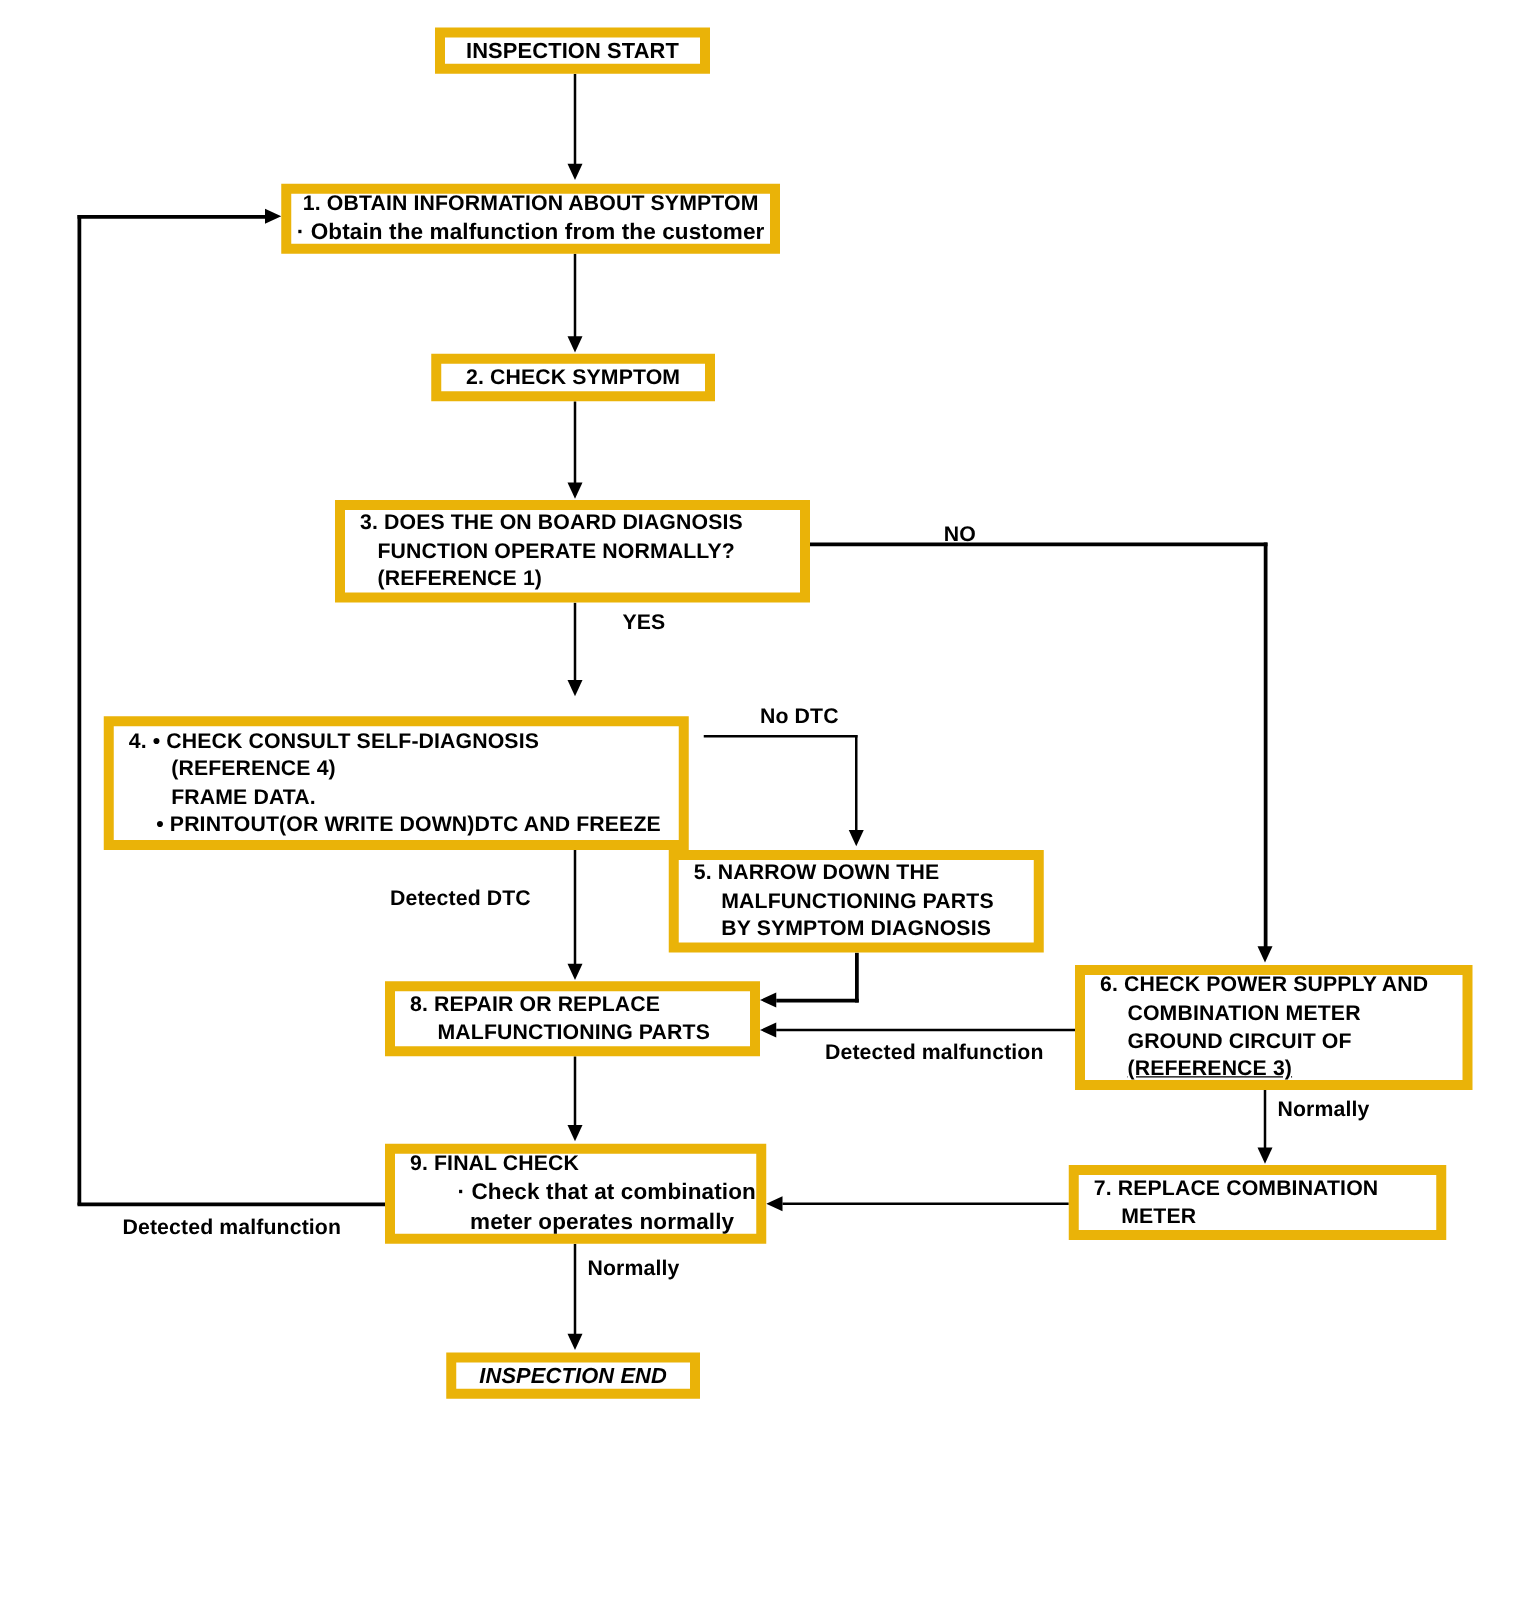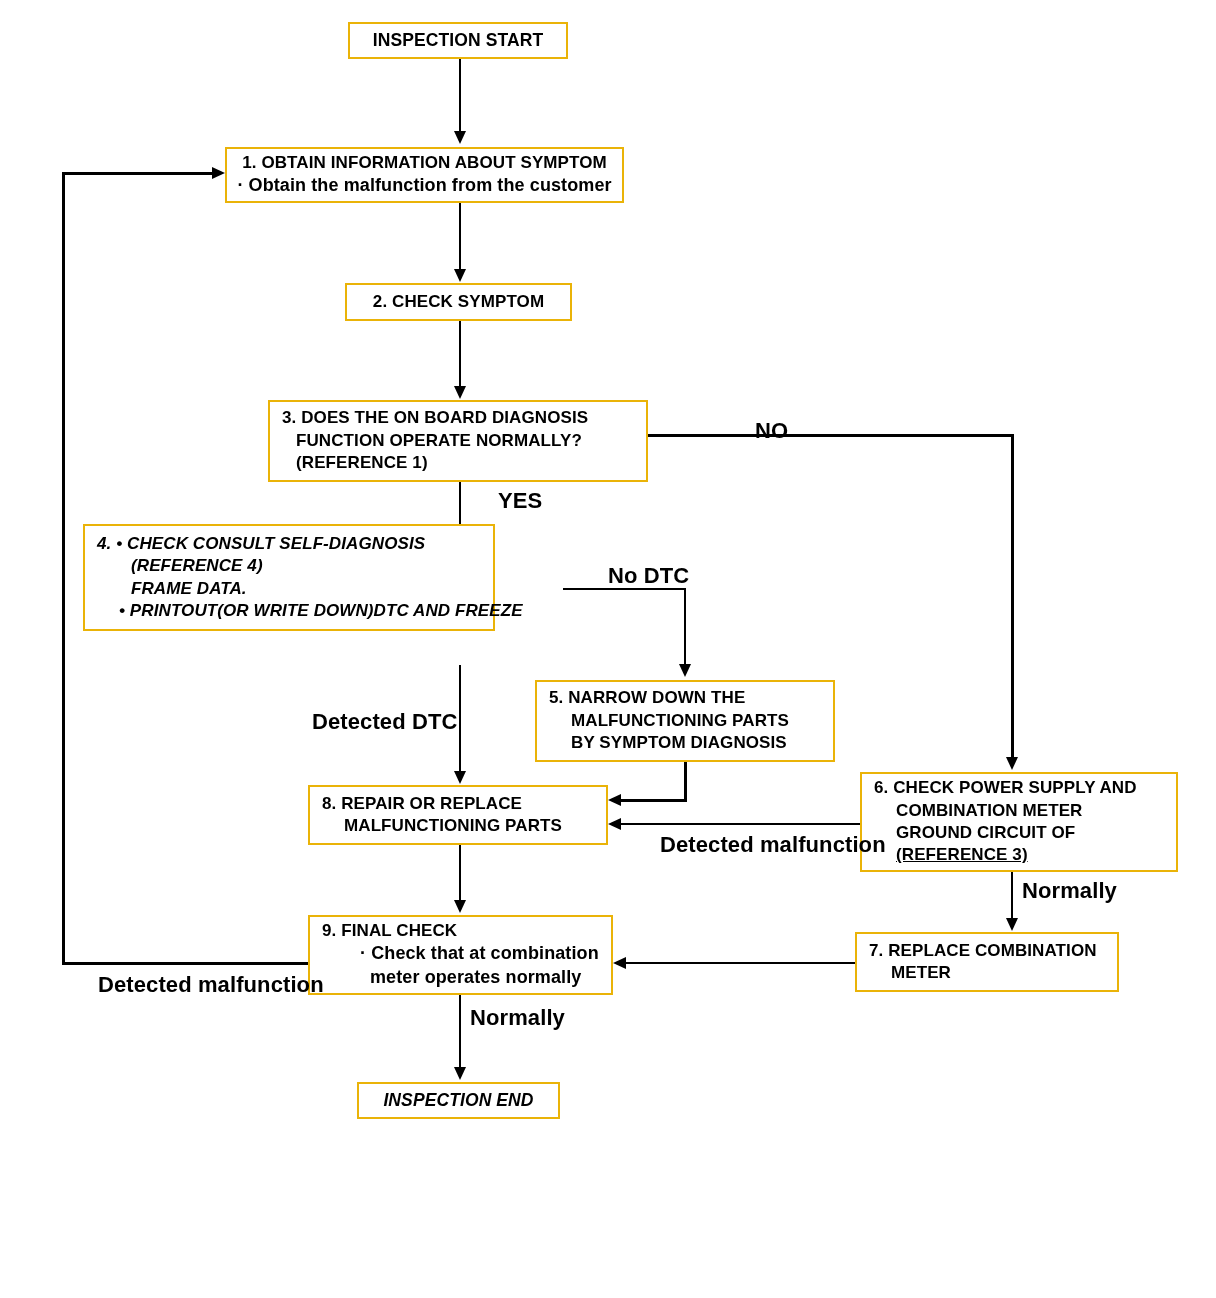--- a/index.html
+++ b/index.html
@@ -12,21 +12,21 @@
     width: 1216px;
     height: 1298px;
     background: #ffffff;
     font-family: "Liberation Sans", sans-serif;
     color: #000000;
     overflow: hidden;
   }
   .node {
     position: absolute;
     box-sizing: border-box;
-    border: 2px solid #eab308;
+    border: 8px solid #eab308;
     background: #ffffff;
     display: flex;
     flex-direction: column;
     justify-content: center;
     font-weight: bold;
     font-size: 17px;
     line-height: 1.32;
     letter-spacing: 0.1px;
     z-index: 3;
   }
@@ -63,21 +63,21 @@
     border-bottom: 6px solid transparent;
     border-right: 13px solid #000000;
   }
   .arrow.right {
     border-top: 6px solid transparent;
     border-bottom: 6px solid transparent;
     border-left: 13px solid #000000;
   }
   .elabel {
     position: absolute;
-    font-size: 22px;
+    font-size: 17px;
     font-weight: bold;
     white-space: nowrap;
     z-index: 4;
     background: transparent;
     letter-spacing: 0.1px;
   }
 </style>
 </head>
 <body>
 
@@ -95,41 +95,41 @@
   <div class="node center" style="left:345px; top:283px; width:227px; height:38px;">
     <span class="ln">2. CHECK SYMPTOM</span>
   </div>
 
   <div class="node pad-l" style="left:268px; top:400px; width:380px; height:82px;">
     <span class="ln">3. DOES THE ON BOARD DIAGNOSIS</span>
     <span class="ln" style="padding-left:14px;">FUNCTION OPERATE NORMALLY?</span>
     <span class="ln" style="padding-left:14px;">(REFERENCE 1)</span>
   </div>
 
-  <div class="node pad-l" style="left:83px; top:524px; width:412px; height:107px;font-style:italic;">
+  <div class="node pad-l" style="left:83px; top:573px; width:468px; height:107px;">
     <span class="ln">4. • CHECK CONSULT SELF-DIAGNOSIS</span>
     <span class="ln" style="padding-left:34px;">(REFERENCE 4)</span>
     <span class="ln" style="padding-left:34px;">FRAME DATA.</span>
     <span class="ln" style="padding-left:22px;">• PRINTOUT(OR WRITE DOWN)DTC AND FREEZE</span>
   </div>
 
   <div class="node pad-l" style="left:535px; top:680px; width:300px; height:82px;">
     <span class="ln">5. NARROW DOWN THE</span>
     <span class="ln" style="padding-left:22px;">MALFUNCTIONING PARTS</span>
     <span class="ln" style="padding-left:22px;">BY SYMPTOM DIAGNOSIS</span>
   </div>
 
   <div class="node pad-l" style="left:860px; top:772px; width:318px; height:100px;">
     <span class="ln">6. CHECK POWER SUPPLY AND</span>
     <span class="ln" style="padding-left:22px;">COMBINATION METER</span>
     <span class="ln" style="padding-left:22px;">GROUND CIRCUIT OF</span>
     <span class="ln" style="padding-left:22px;text-decoration:underline;">(REFERENCE 3)</span>
   </div>
 
-  <div class="node pad-l" style="left:855px; top:932px; width:264px; height:60px;">
+  <div class="node pad-l" style="left:855px; top:932px; width:302px; height:60px;">
     <span class="ln">7. REPLACE COMBINATION</span>
     <span class="ln" style="padding-left:22px;">METER</span>
   </div>
 
   <div class="node pad-l" style="left:308px; top:785px; width:300px; height:60px;">
     <span class="ln">8. REPAIR OR REPLACE</span>
     <span class="ln" style="padding-left:22px;">MALFUNCTIONING PARTS</span>
   </div>
 
   <div class="node pad-l" style="left:308px; top:915px; width:305px; height:80px;">

